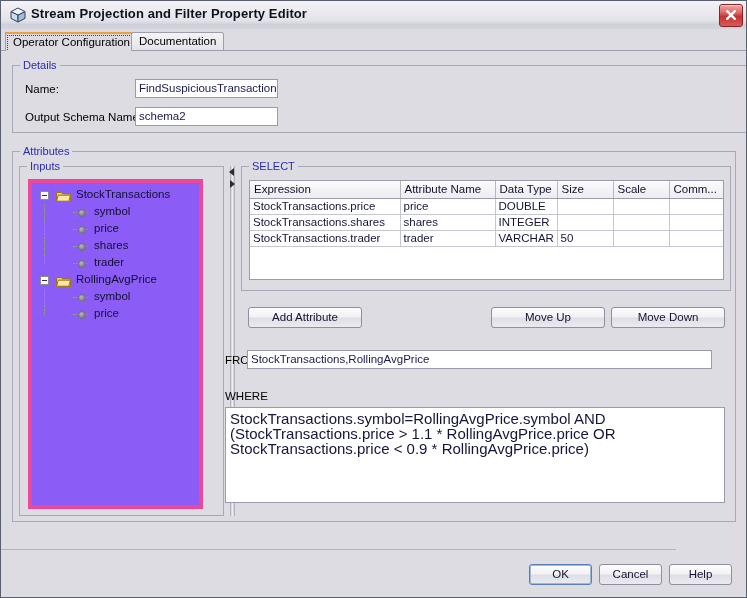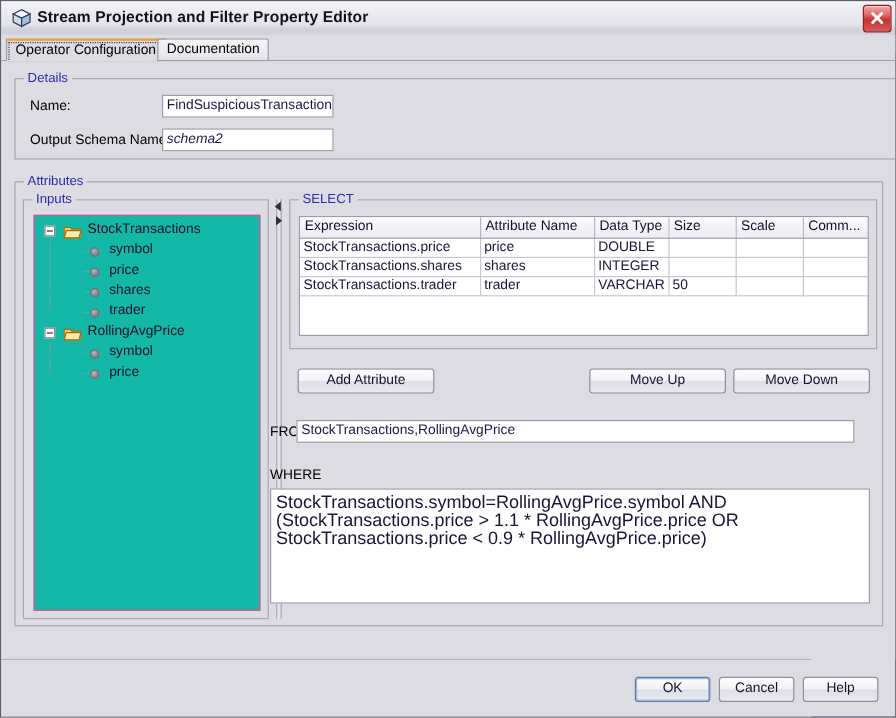--- a/index.html
+++ b/index.html
@@ -159,23 +159,23 @@
     line-height: 17px;
     height: 19px;
     white-space: nowrap;
     overflow: hidden;
   }
 
   
   .tree {
     position: absolute;
     left: 8px; top: 12px;
-    width: 189px; height: 330px;
-    background: #14b8a6;
-    border: 1px solid #ec4899;
+    width: 175px; height: 330px;
+    background: #8b5cf6;
+    border: 4px solid #ec4899;
     box-sizing: border-box;
     overflow: hidden;
   }
   .tree-row {
     position: relative;
     height: 17px;
     font-size: 11.5px;
     color: #11112e;
     white-space: nowrap;
     cursor: default;
@@ -373,21 +373,21 @@
     <div class="tab-underline-mask"></div>
   </div>
 
   <div class="content">
 
     <div class="group" id="details-group">
       <span class="legend">Details</span>
       <span class="field-label" style="left:12px; top:17px;">Name:</span>
       <div class="textfield" style="left:122px; top:13px; width:143px;">FindSuspiciousTransactions</div>
       <span class="field-label" style="left:12px; top:45px;">Output Schema Name:</span>
-      <div class="textfield" style="left:122px; top:41px; width:143px;font-style:italic;">schema2</div>
+      <div class="textfield" style="left:122px; top:41px; width:143px;">schema2</div>
     </div>
 
     <div class="group" id="attributes-group">
       <span class="legend">Attributes</span>
 
       <div class="group" id="inputs-group">
         <span class="legend">Inputs</span>
         <div class="tree">
 
           <div class="tree-row root" style="margin-top:4px;">

